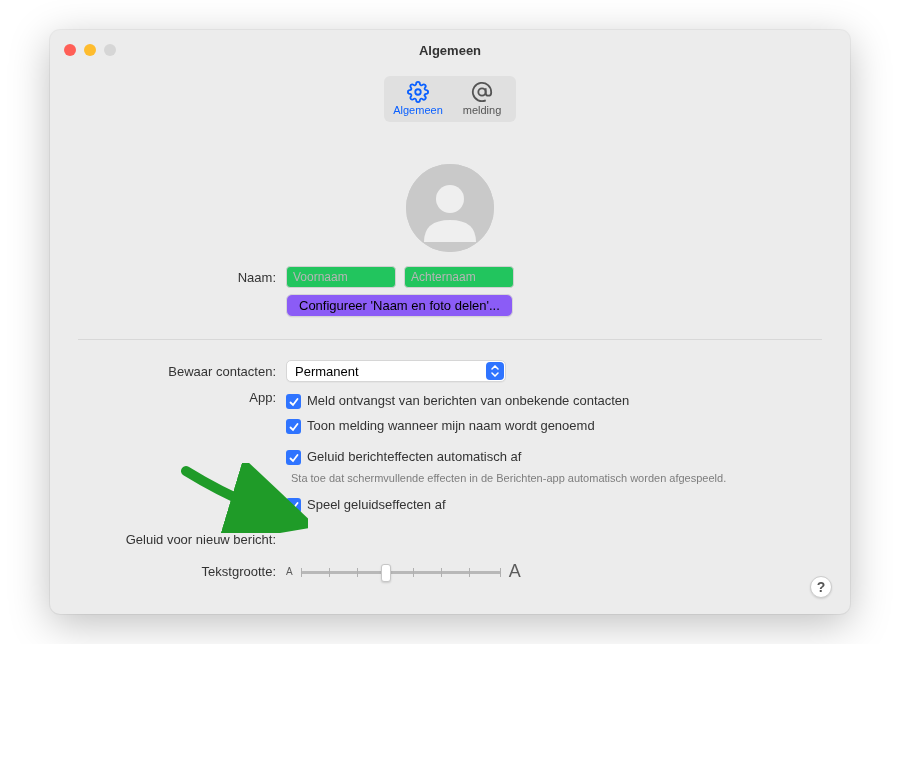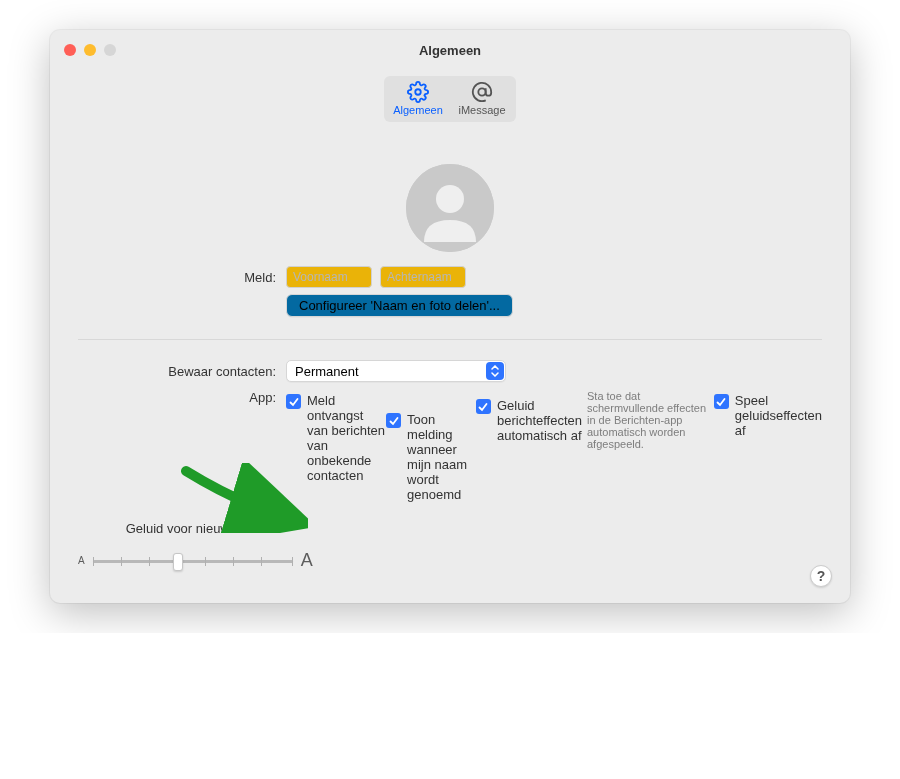--- a/index.html
+++ b/index.html
@@ -109,30 +109,30 @@
     }
     .row-control {
       flex: 1;
       display: flex;
       align-items: center;
       gap: 8px;
     }
     input.text {
       height: 22px;
       border: 1px solid #d0d0d0;
-      background: #eab308;
+      background: #22c55e;
       border-radius: 4px;
       padding: 0 6px;
       font-size: 12px;
-      width: 86px;
+      width: 110px;
       color: #333;
     }
     input.text::placeholder { color: #b6b6b6; }
     .btn {
-      background: #0369a1;
+      background: #8b5cf6;
       border: 1px solid #d6d6d6;
       border-radius: 6px;
       padding: 3px 12px;
       font-size: 13px;
       box-shadow: 0 1px 0 rgba(0,0,0,0.03);
       cursor: default;
     }
     .divider {
       border: none;
       border-top: 1px solid #d8d8d8;
@@ -277,39 +277,39 @@
         </span>
         <span class="label">Algemeen</span>
       </div>
       <div class="seg-item" style="color:#555">
         <span class="icon">
           <svg width="22" height="22" viewBox="0 0 24 24" fill="none" stroke="#555" stroke-width="2">
             <circle cx="12" cy="12" r="4"></circle>
             <path d="M16 8v5a3 3 0 0 0 6 0v-1a10 10 0 1 0-5.9 9.1"></path>
           </svg>
         </span>
-        <span class="label">iMessage</span>
+        <span class="label">melding</span>
       </div>
     </div>
   </div>
 
   <div class="content">
 
     <div class="avatar-wrap">
       <div class="avatar">
         <svg width="88" height="88" viewBox="0 0 88 88">
           <circle cx="44" cy="44" r="44" fill="#c9c9c9"></circle>
           <circle cx="44" cy="35" r="14" fill="#efefef"></circle>
           <path d="M 18 78 Q 18 56 44 56 Q 70 56 70 78 Z" fill="#efefef"></path>
         </svg>
       </div>
     </div>
 
     <div class="row">
-      <div class="row-label">Meld:</div>
+      <div class="row-label">Naam:</div>
       <div class="row-control">
         <input class="text" placeholder="Voornaam" style="">
         <input class="text" placeholder="Achternaam" style="">
       </div>
     </div>
 
     <div class="row">
       <div class="row-label"></div>
       <div class="row-control">
         <button class="btn">Configureer 'Naam en foto delen'...</button>
@@ -327,32 +327,32 @@
             <svg width="8" height="12" viewBox="0 0 8 12">
                 <path d="M1 4 L4 1 L7 4 M1 8 L4 11 L7 8" stroke="#fff" stroke-width="1.5" fill="none" stroke-linecap="round"></path>
               </svg>
           </span>
         </div>
       </div>
     </div>
 
     <div class="row" style="align-items:flex-start">
       <div class="row-label" style="padding-top:2px">App:</div>
-      <div class="row-control" style="align-items:flex-start; gap:0;">
+      <div class="row-control" style="flex-direction:column; align-items:flex-start; gap:0;">
 
         <div class="check-row">
           <span class="checkbox">
             <svg width="10" height="10" viewBox="0 0 10 10">
                 <path d="M1.5 5.5 L4 8 L8.5 2" stroke="#fff" stroke-width="1.8" fill="none" stroke-linecap="round"></path>
               </svg>
           </span>
           <span class="check-label">Meld ontvangst van berichten van onbekende contacten</span>
         </div>
 
-        <div class="check-row" style="margin-top:24px">
+        <div class="check-row" style="margin-top:4px">
           <span class="checkbox">
             <svg width="10" height="10" viewBox="0 0 10 10">
                 <path d="M1.5 5.5 L4 8 L8.5 2" stroke="#fff" stroke-width="1.8" fill="none" stroke-linecap="round"></path>
               </svg>
           </span>
           <span class="check-label">Toon melding wanneer mijn naam wordt genoemd</span>
         </div>
 
         <div class="check-row" style="margin-top:10px">
           <span class="checkbox">
@@ -374,20 +374,21 @@
         </div>
 
       </div>
     </div>
 
     <div class="row" style="margin-top:14px">
       <div class="row-label">Geluid voor nieuw bericht:</div>
     </div>
 
     <div class="row" style="margin-top:14px">
+      <div class="row-label">Tekstgrootte:</div>
       <div class="row-control">
         <div class="slider-wrap">
           <span class="small-a">A</span>
           <div class="slider">
             <div class="track"></div>
             <div class="tick" style="left:0"></div>
             <div class="tick" style="left:28px"></div>
             <div class="tick" style="left:56px"></div>
             <div class="tick" style="left:84px"></div>
             <div class="tick" style="left:112px"></div>

